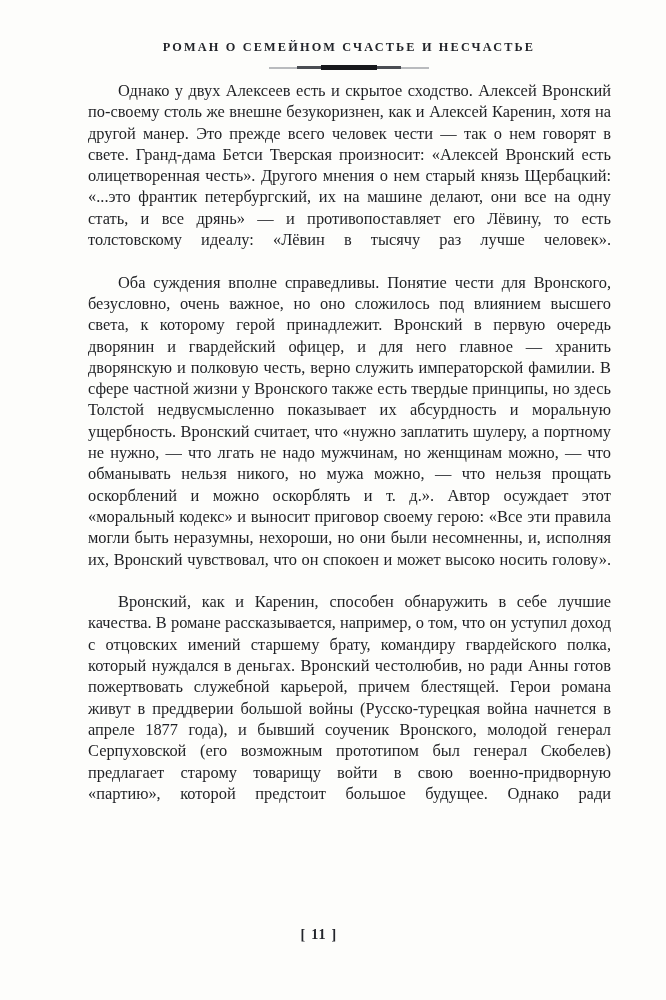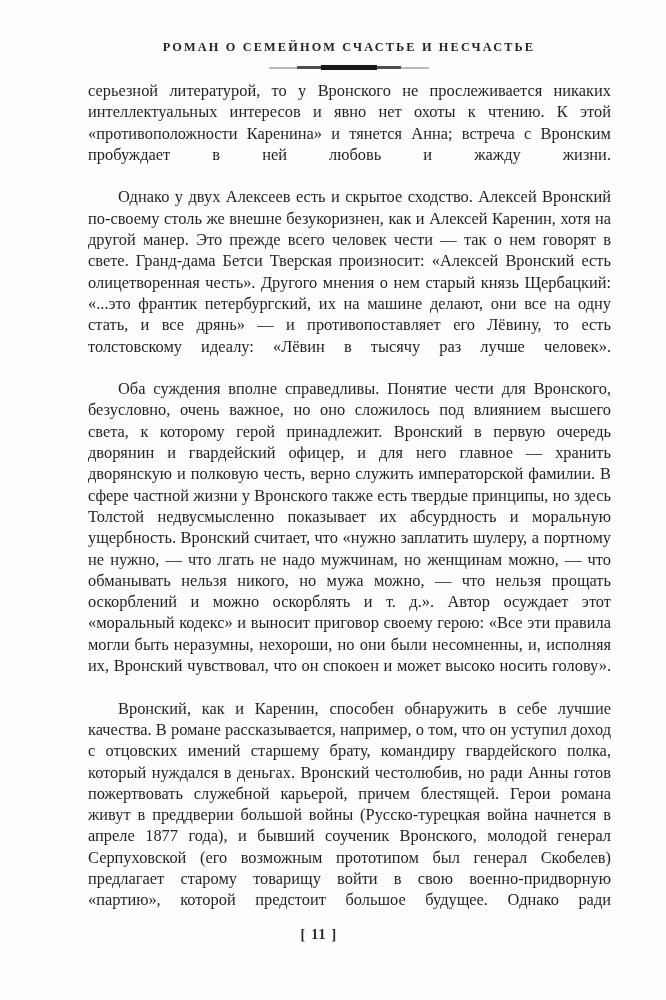--- a/index.html
+++ b/index.html
@@ -127,21 +127,20 @@
   <header class="running-head">
     <div class="running-head-title">РОМАН О СЕМЕЙНОМ СЧАСТЬЕ И НЕСЧАСТЬЕ</div>
     <div class="head-ornament">
       <span class="bar-thin"></span>
       <span class="bar-mid"></span>
       <span class="bar-thick"></span>
     </div>
   </header>
 
   <main class="textblock">
-    <p class="para first">серьезной литературой, то у Вронского не прослеживается никаких интеллектуальных интересов и явно нет охоты к чтению. К этой «противоположности Каренина» и тянется Анна; встреча с Вронским пробуждает в ней любовь и жажду жизни.</p>
     <p class="para">Однако у двух Алексеев есть и скрытое сходство. Алексей Вронский по-своему столь же внешне безукоризнен, как и Алексей Каренин, хотя на другой манер. Это прежде всего человек чести — так о нем говорят в свете. Гранд-дама Бетси Тверская произносит: «Алексей Вронский есть олицетворенная честь». Другого мнения о нем старый князь Щербацкий: «...это франтик петербургский, их на машине делают, они все на одну стать, и все дрянь» — и противопоставляет его Лёвину, то есть толстовскому идеалу: «Лёвин в тысячу раз лучше человек».</p>
     <p class="para">Оба суждения вполне справедливы. Понятие чести для Вронского, безусловно, очень важное, но оно сложилось под влиянием высшего света, к которому герой принадлежит. Вронский в первую очередь дворянин и гвардейский офицер, и для него главное — хранить дворянскую и полковую честь, верно служить императорской фамилии. В сфере частной жизни у Вронского также есть твердые принципы, но здесь Толстой недвусмысленно показывает их абсурдность и моральную ущербность. Вронский считает, что «нужно заплатить шулеру, а портному не нужно, — что лгать не надо мужчинам, но женщинам можно, — что обманывать нельзя никого, но мужа можно, — что нельзя прощать оскорблений и можно оскорблять и т. д.». Автор осуждает этот «моральный кодекс» и выносит приговор своему герою: «Все эти правила могли быть неразумны, нехороши, но они были несомненны, и, исполняя их, Вронский чувствовал, что он спокоен и может высоко носить голову».</p>
     <p class="para">Вронский, как и Каренин, способен обнаружить в себе лучшие качества. В романе рассказывается, например, о том, что он уступил доход с отцовских имений старшему брату, командиру гвардейского полка, который нуждался в деньгах. Вронский честолюбив, но ради Анны готов пожертвовать служебной карьерой, причем блестящей. Герои романа живут в преддверии большой войны (Русско-турецкая война начнется в апреле 1877 года), и бывший соученик Вронского, молодой генерал Серпуховской (его возможным прототипом был генерал Скобелев) предлагает старому товарищу войти в свою военно-придворную «партию», которой предстоит большое будущее. Однако ради</p>
   </main>
 
   <footer class="folio">
     <span class="folio-text">[ 11 ]</span>
   </footer>
 
 </div>

